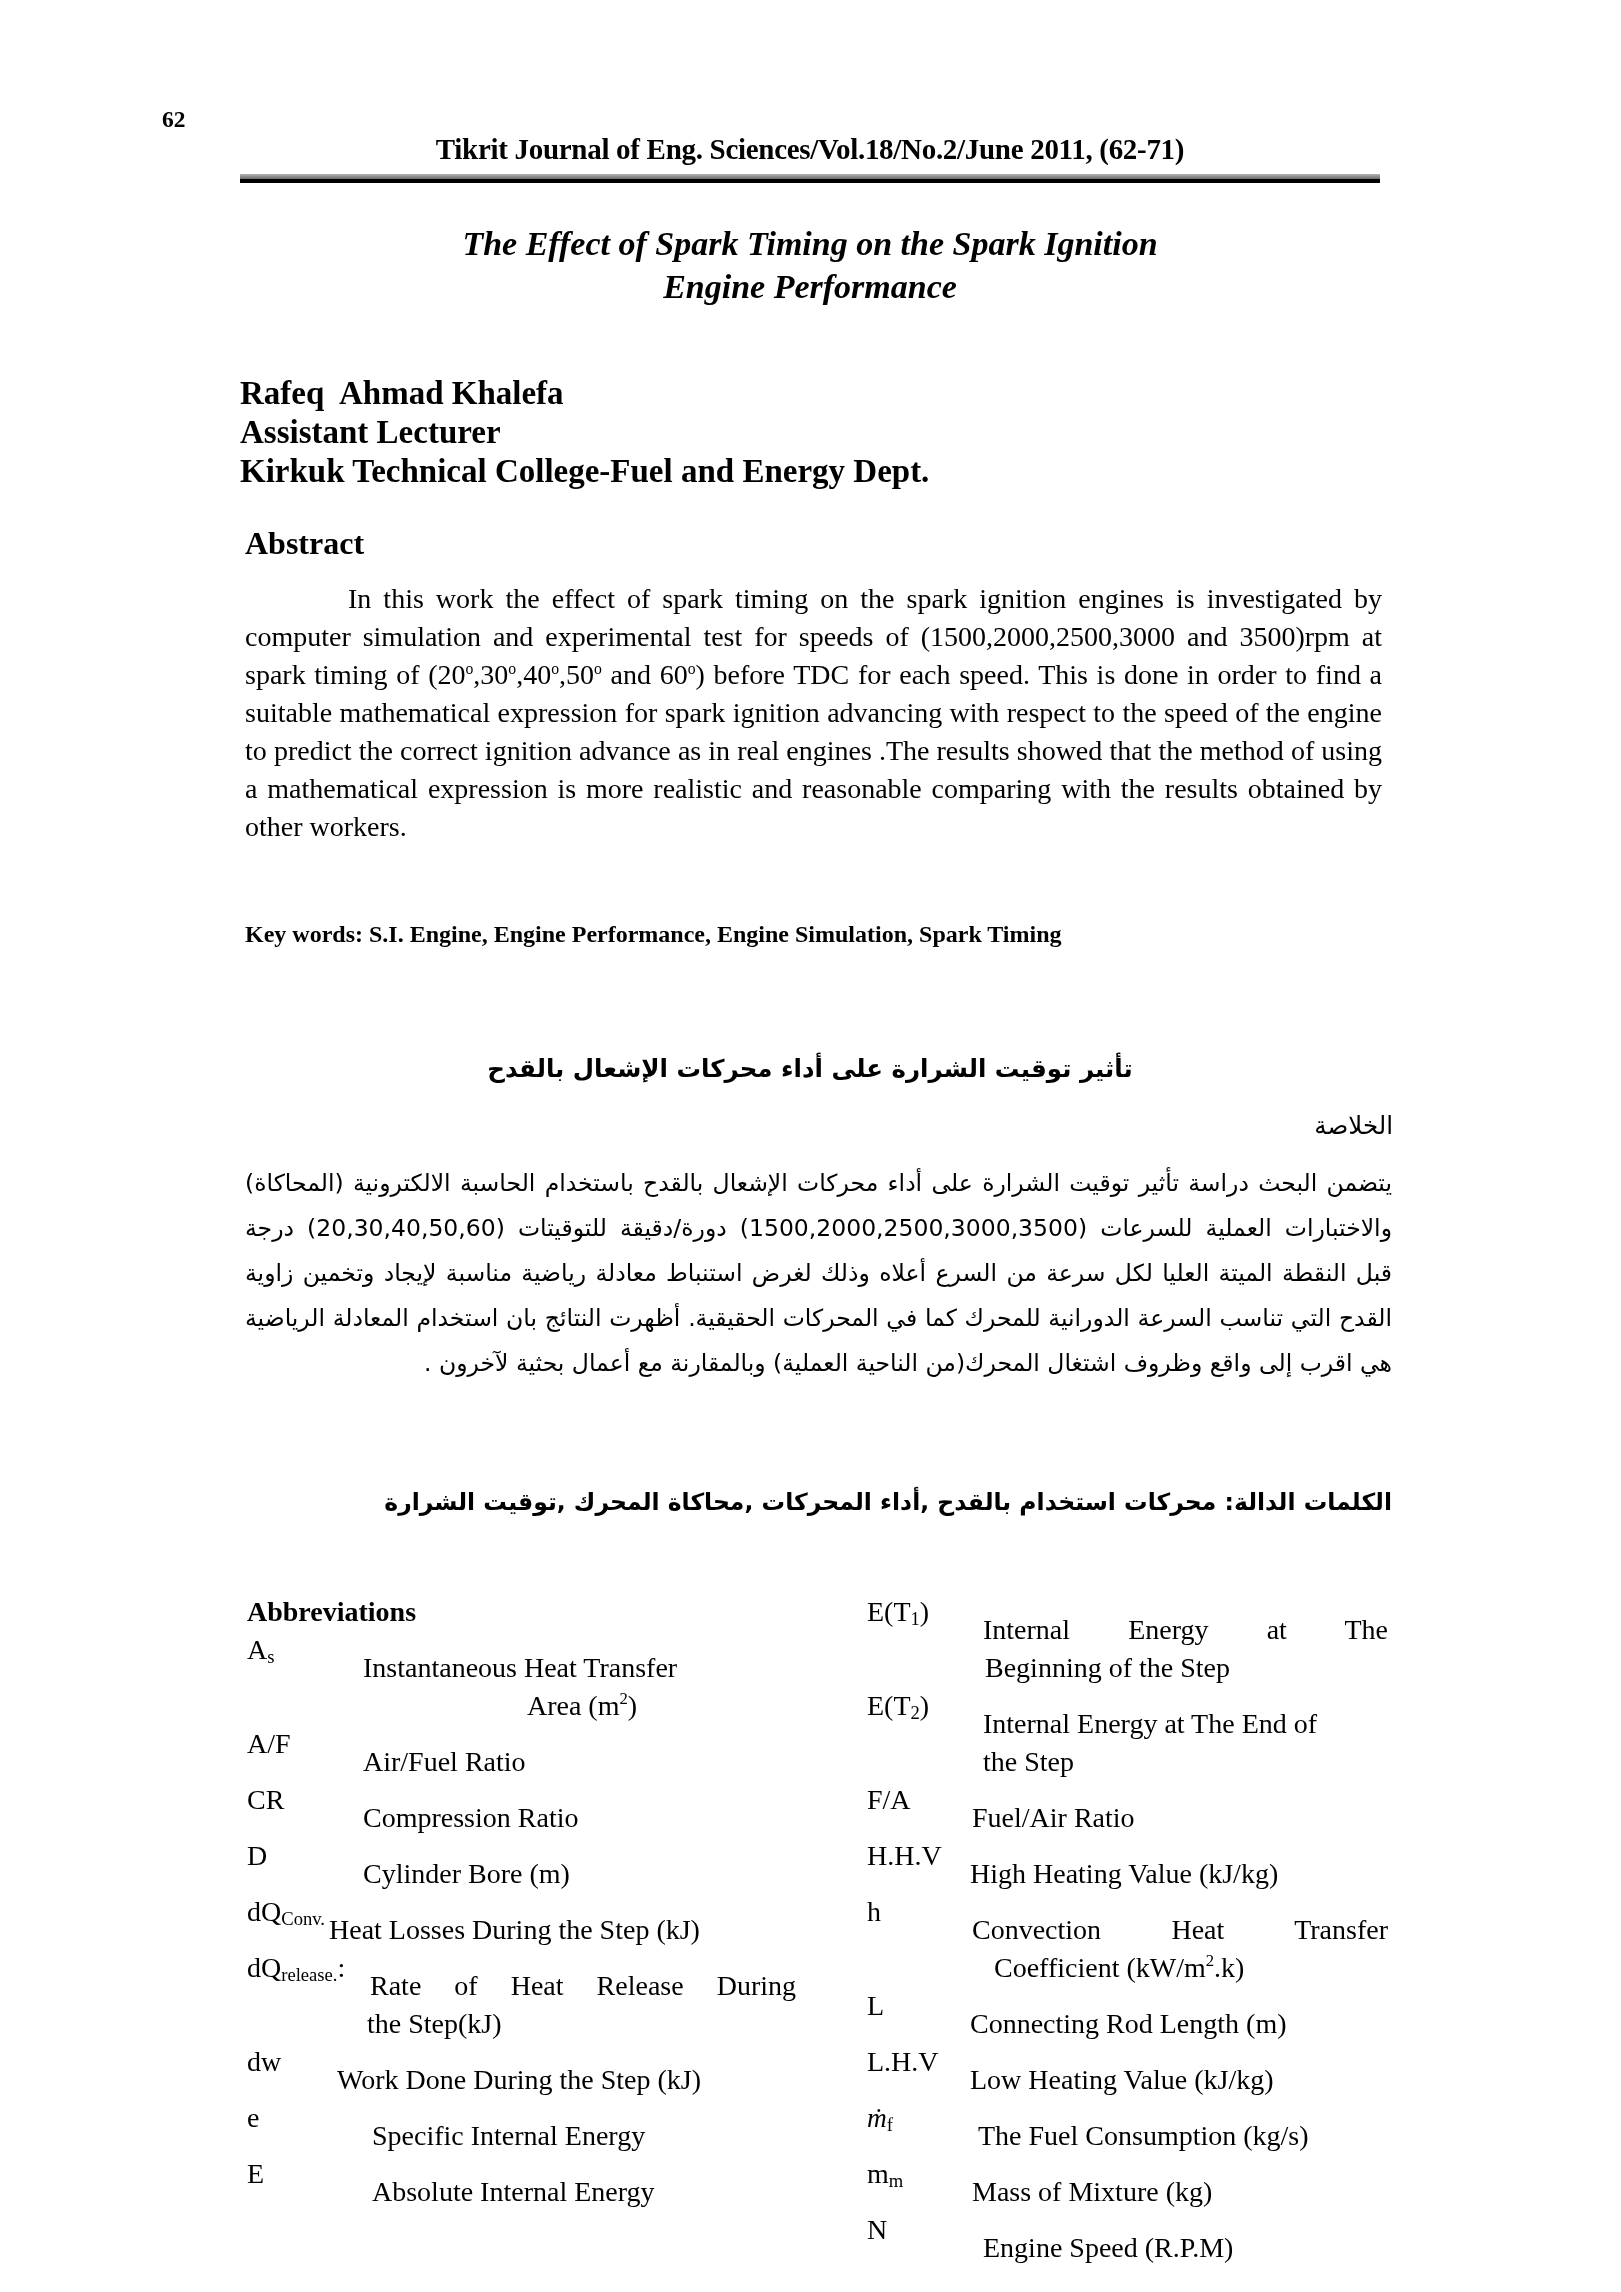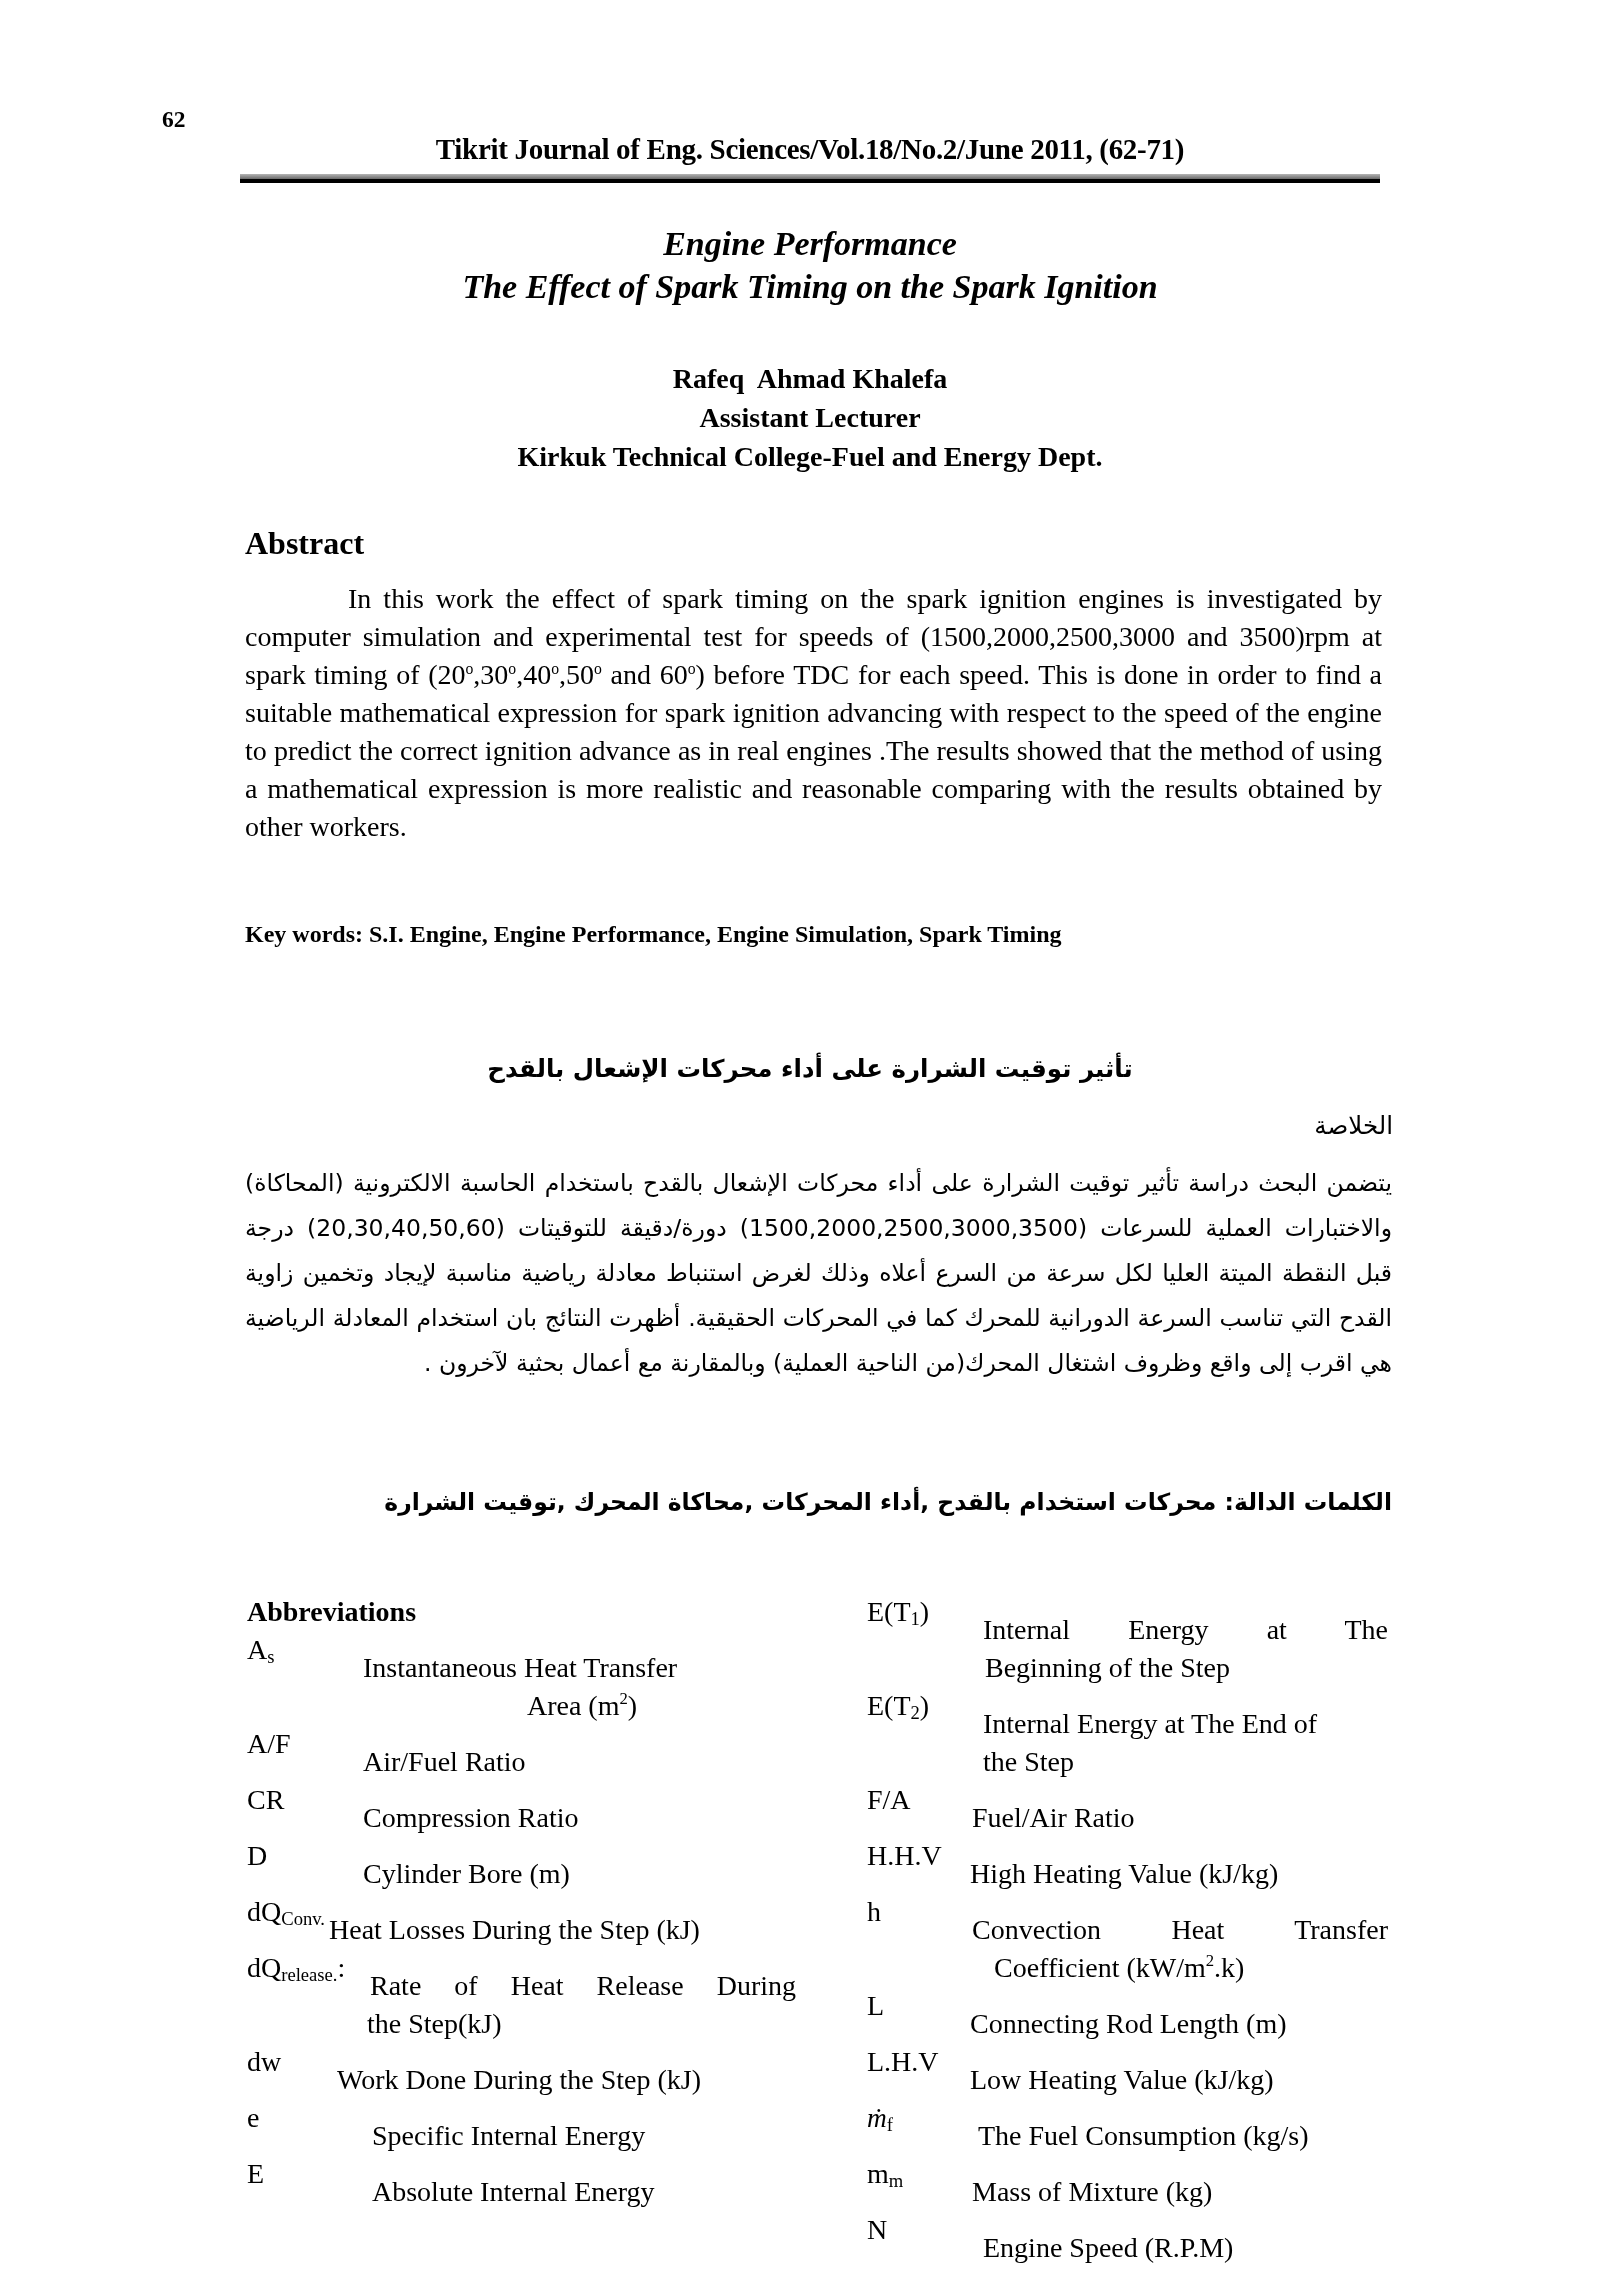--- a/index.html
+++ b/index.html
@@ -5,21 +5,21 @@
   html, body { margin: 0; padding: 0; background: #ffffff; }
   body { width: 1621px; height: 2293px; position: relative; overflow: hidden;
          font-family: "Liberation Serif", "DejaVu Serif", serif; color: #000; }
   .abs { position: absolute; }
   .page-num { left: 162px; top: 106px; font-size: 23.5px; font-weight: bold; }
   .journal { left: 240px; width: 1140px; top: 133px; text-align: center; font-size: 29px; font-weight: bold; letter-spacing: -0.3px; }
   .rule { left: 240px; width: 1140px; top: 174px; height: 8.8px; }
   .rule .gray { height: 4.9px; background: linear-gradient(#b5b5b5, #6a6a6a); }
   .rule .black { height: 3.9px; background: #000; }
   .title { left: 240px; width: 1140px; top: 222px; text-align: center; font-size: 34px; font-weight: bold; font-style: italic; line-height: 43px; }
-  .author-block { left: 240px; width: 1140px; top: 359px; text-align: center; font-size: 28px; font-weight: bold; line-height: 39px; }
+  .author-block { left: 240px; width: 1140px; top: 374px; text-align: left; font-size: 33px; font-weight: bold; line-height: 39px; }
   .h-abstract { left: 245px; top: 525px; font-size: 32px; font-weight: bold; }
   .abstract { left: 245px; width: 1137px; top: 580px; font-size: 28px; line-height: 38px; text-align: justify; text-indent: 103px; }
   .abstract sup { font-size: 15.7px; line-height: 0; }
   .keywords { left: 245px; width: 1137px; top: 921px; font-size: 24px; font-weight: bold; }
   .ar-title { left: 240px; width: 1140px; top: 1054px; text-align: center; direction: rtl; font-family: "DejaVu Sans", sans-serif; font-size: 24.5px; font-weight: bold; }
   .ar-summary-h { right: 228px; top: 1111px; direction: rtl; font-family: "DejaVu Sans", sans-serif; font-size: 24.5px; font-weight: normal; }
   .ar-body { left: 245px; width: 1147px; top: 1161px; direction: rtl; text-align: justify; font-family: "DejaVu Sans", sans-serif; font-size: 23.5px; line-height: 45px; }
   .ar-body p { margin: 0; text-align-last: auto; }
   .ar-keywords { left: 245px; width: 1147px; top: 1488px; direction: rtl; font-family: "DejaVu Sans", sans-serif; font-size: 23.5px; font-weight: bold; }
   .abbr-col { top: 1593px; font-size: 28px; line-height: 38px; }
@@ -39,22 +39,22 @@
 <body>
 
 <div class="abs page-num">62</div>
 <div class="abs journal">Tikrit Journal of Eng. Sciences/Vol.18/No.2/June 2011, (62-71)</div>
 <div class="abs rule">
   <div class="gray"></div>
   <div class="black"></div>
 </div>
 
 <div class="abs title">
+  <div>The Effect of Spark Timing on the Spark Ignition</div>
   <div>Engine Performance</div>
-  <div>The Effect of Spark Timing on the Spark Ignition</div>
 </div>
 
 <div class="abs author-block">
   <div style="white-space:pre">Rafeq  Ahmad Khalefa</div>
   <div>Assistant Lecturer</div>
   <div>Kirkuk Technical College-Fuel and Energy Dept.</div>
 </div>
 
 <div class="abs h-abstract">Abstract</div>
 <div class="abs abstract"><span>In this work the effect of spark timing on the spark ignition engines is investigated by computer simulation and experimental test for speeds of (1500,2000,2500,3000 and 3500)rpm at spark timing of (20</span><sup>o</sup><span>,30</span><sup>o</sup><span>,40</span><sup>o</sup><span>,50</span><sup>o</sup><span> and 60</span><sup>o</sup><span>) before TDC for each speed. This is done in order to find a suitable  mathematical expression for spark ignition advancing with respect to the speed of the engine to predict the correct ignition advance  as in real engines .The results showed that the method of using a mathematical expression is more realistic and reasonable comparing  with the results obtained by other workers.</span></div>

